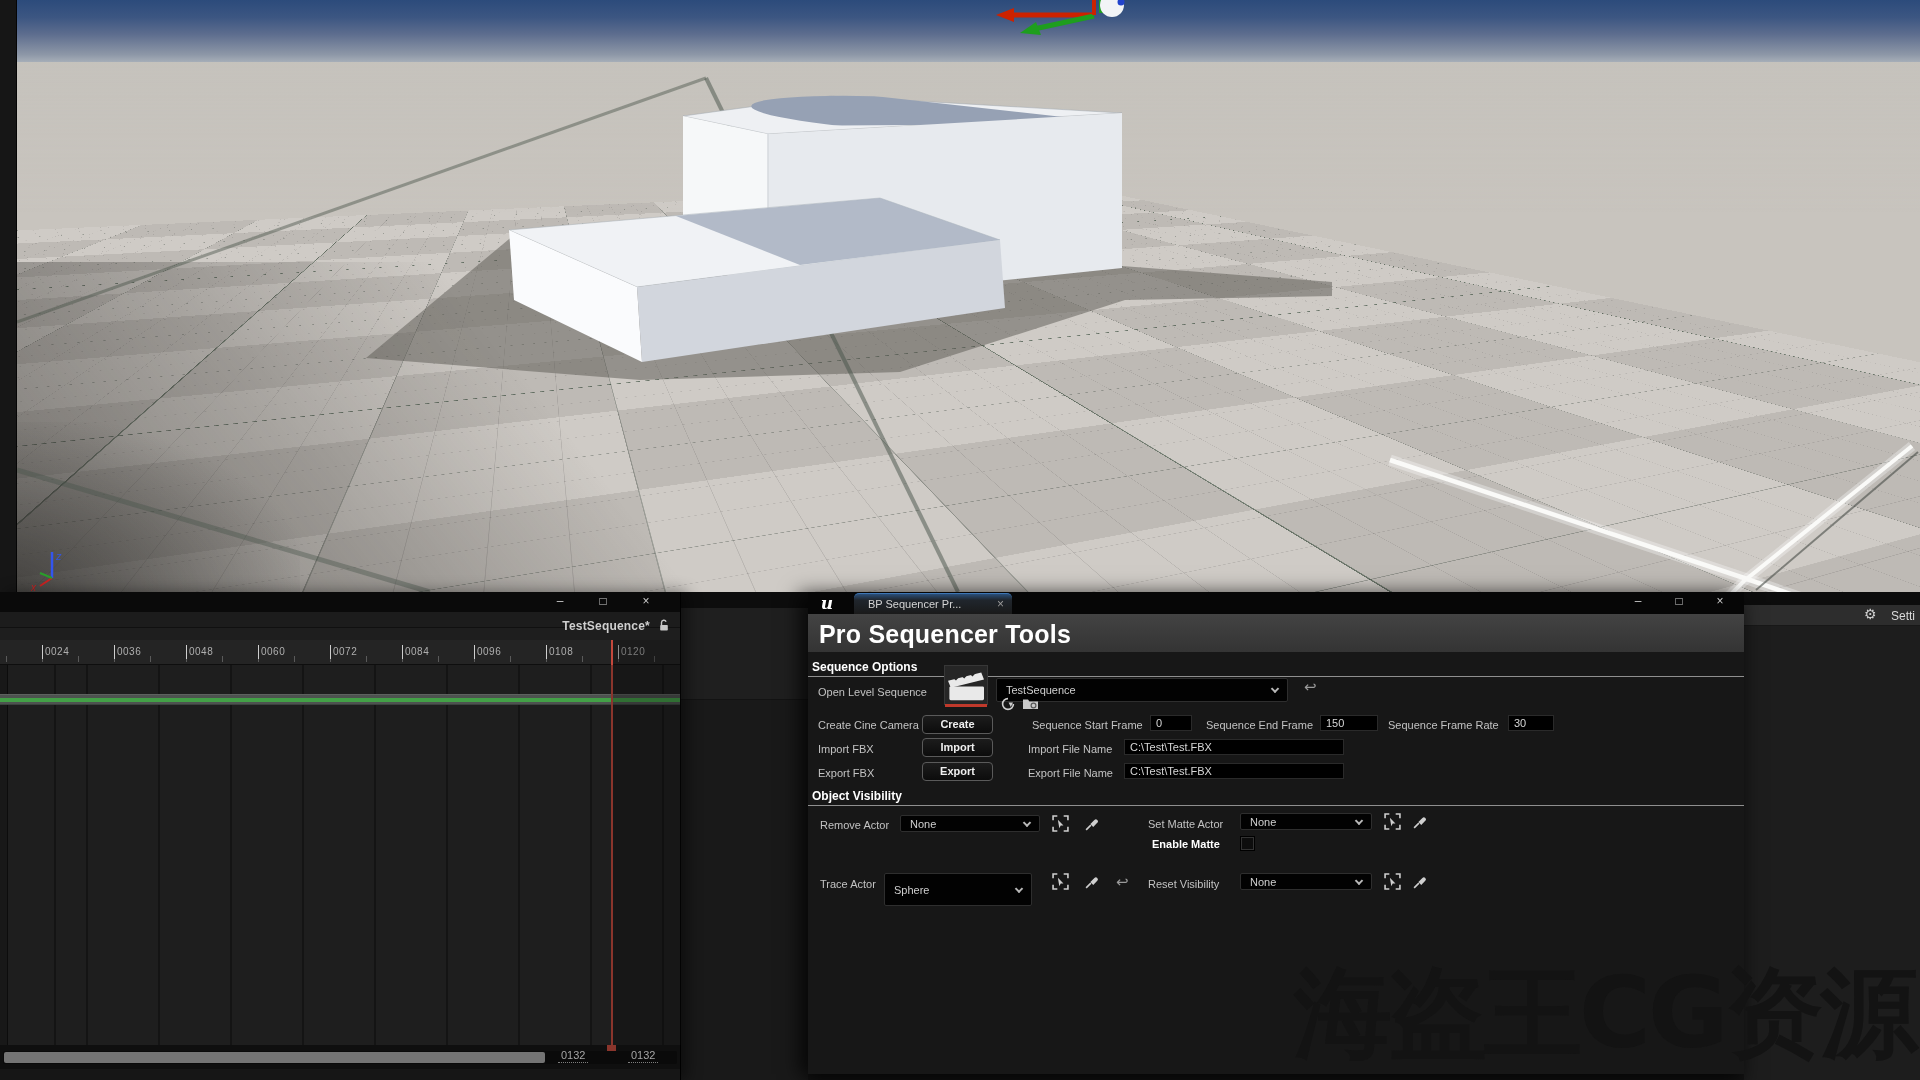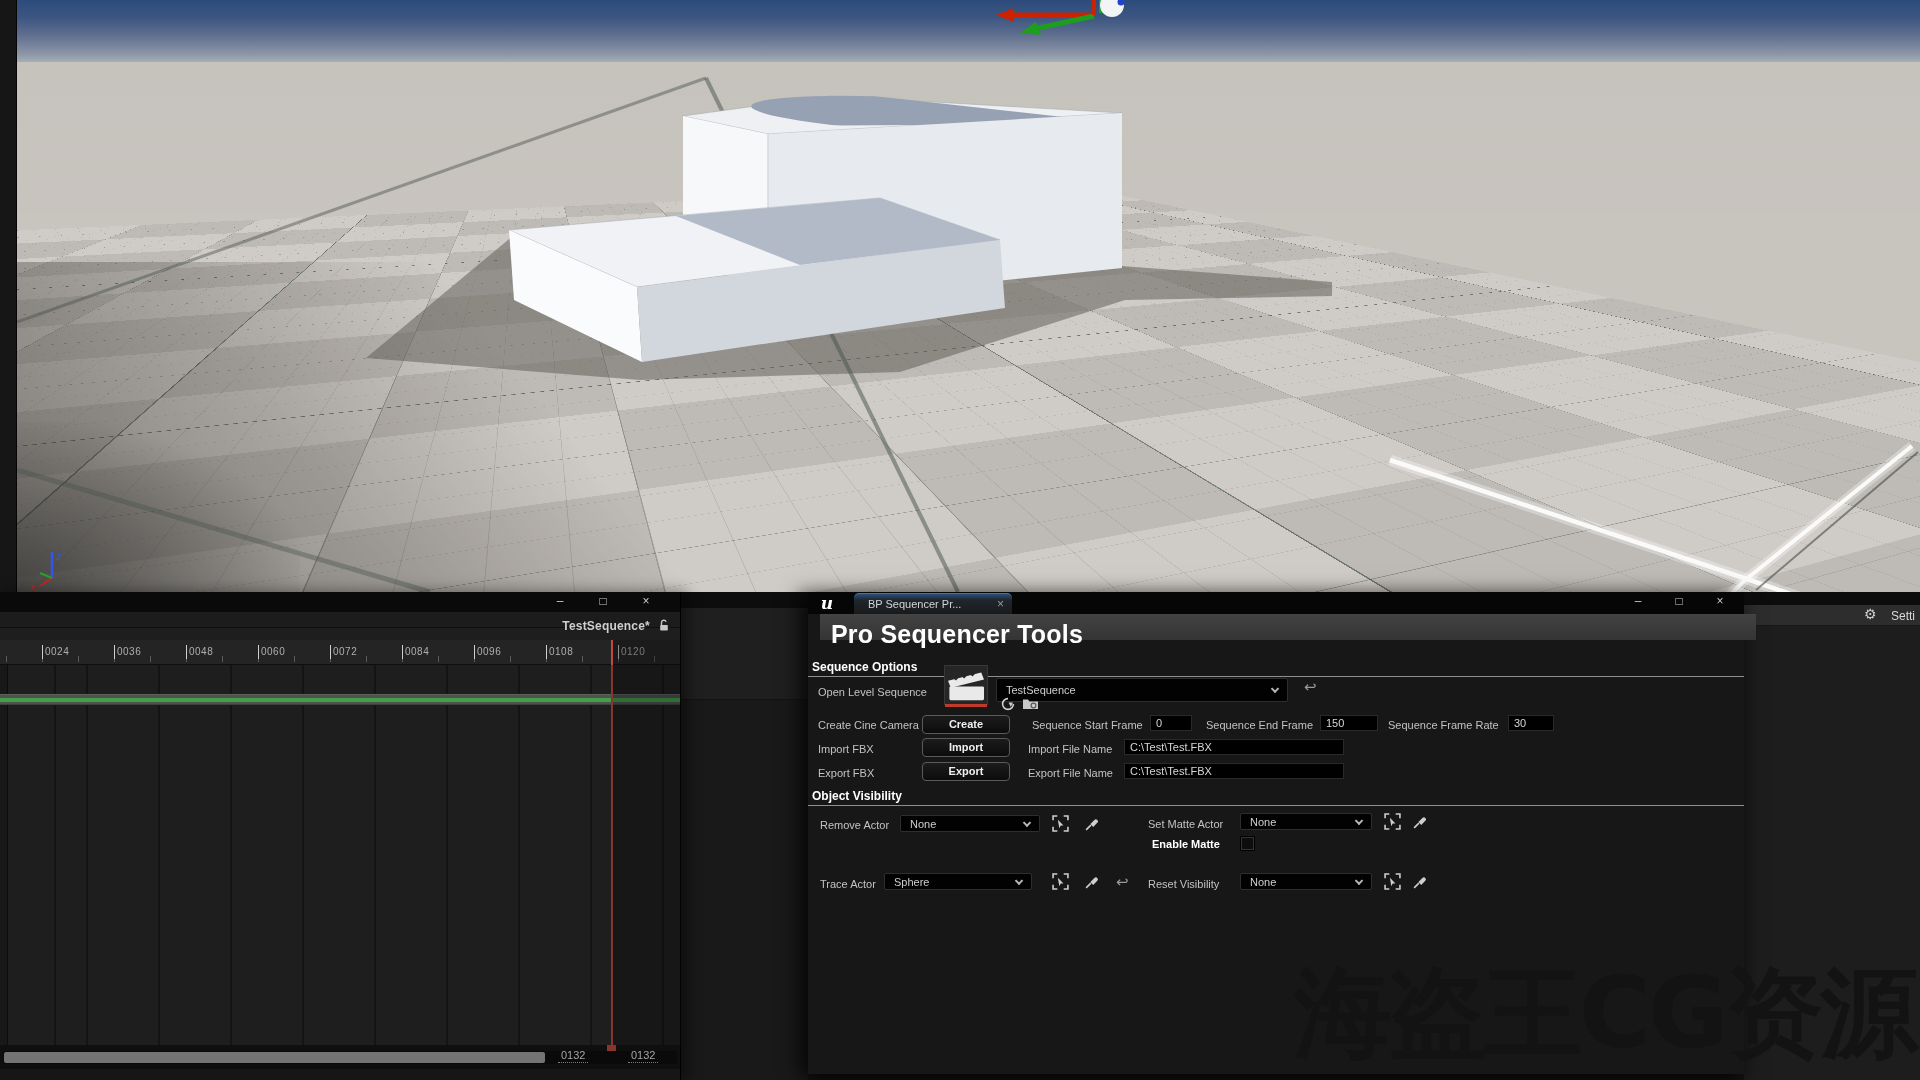--- a/index.html
+++ b/index.html
@@ -77,35 +77,35 @@
   
   .bp-window { position:absolute; left:808px; top:592px; width:936px; height:482px; background:#171717;
                box-shadow:-10px 0 18px rgba(0,0,0,0.55), 0 10px 18px rgba(0,0,0,0.5); }
   .bp-titlebar { position:absolute; left:0; top:0; width:100%; height:22px; background:#060606; }
   .bp-logo { position:absolute; left:9px; top:1px; width:20px; height:20px; color:#fff;
              font-family:"DejaVu Serif",serif; font-weight:bold; font-style:italic; font-size:17px; line-height:20px; text-align:center; }
   .bp-tab { position:absolute; left:46px; top:1px; width:158px; height:21px; border-radius:5px 5px 0 0;
             background:linear-gradient(180deg,#2b4f79 0%,#20262d 30%,#1a1a1a 100%); border-top:1px solid #3d76b5; }
   .bp-tab-label { position:absolute; left:14px; top:4px; color:#d4d4d4; font-size:11px; }
   .bp-tab-close { position:absolute; right:8px; top:3px; color:#9a9a9a; font-size:12px; }
-  .bp-heading { position:absolute; left:12px; top:22px; width:100%; height:26px;
+  .bp-heading { position:absolute; left:0; top:22px; width:100%; height:38px;
                 background:linear-gradient(180deg,#434343,#343434); }
   .bp-title { position:absolute; left:11px; top:6px; color:#fff; font-size:25px; font-weight:bold; letter-spacing:0.2px; }
   .bp-content { position:absolute; left:0; top:60px; width:100%; height:422px; background:#171717; }
 
   .sec-header { position:absolute; left:4px; color:#fff; font-size:12px; font-weight:bold; }
   .sec-line { position:absolute; left:0; width:100%; height:1px; background:#8f8f8f; }
   .f-label { position:absolute; color:#c2c2c2; font-size:11px; white-space:nowrap; }
   .f-label.bold { color:#fff; font-weight:bold;text-align:right; }
   .thumb-tile { position:absolute; left:136px; top:73px; width:44px; height:40px; background:#262626; border:1px solid #373737; }
   .thumb-redbar { position:absolute; left:0; bottom:-3px; width:100%; height:3px; background:#c0392b; }
   .dropdown { position:absolute; background:#020202; border:1px solid #2e2e2e; border-radius:2px; color:#cfcfcf; font-size:11px; }
   .dd-val { position:absolute; left:9px; top:50%; transform:translateY(-50%); }
   .chev { position:absolute; right:9px; top:50%; width:6px; height:6px; border-right:2px solid #b8b8b8; border-bottom:2px solid #b8b8b8; transform:translateY(-70%) rotate(45deg); }
-  .ue-btn { position:absolute; width:88px; height:19px; border-radius:4px; background:linear-gradient(#1c1c1c,#0c0c0c);
+  .ue-btn { position:absolute; width:71px; height:19px; border-radius:4px; background:linear-gradient(#1c1c1c,#0c0c0c);
             border:1px solid #5a5a5a; color:#efefef; font-weight:bold; font-size:11px; text-align:center; line-height:17px; }
   .ue-input { position:absolute; background:#000; border:1px solid #2a2a2a; color:#d6d6d6; font-size:11px; padding:0 5px;
               font-family:"Liberation Sans",sans-serif; }
   .undo-glyph { position:absolute; color:#9a9a9a; font-size:15px; font-family:"DejaVu Sans",sans-serif; }
   .mini-icon { position:absolute; width:17px; height:17px; }
   .checkbox { position:absolute; width:15px; height:15px; background:#0d0d0d; border:1px solid #000; box-shadow:inset 0 0 0 1px #333; }
 
   
   .watermark { position:absolute; left:1294px; top:960px; z-index:60; color:#131313; font-size:98px; font-weight:900;
                letter-spacing:-3px; line-height:1.1; white-space:nowrap; font-family:"DejaVu Sans",sans-serif; }
@@ -346,21 +346,21 @@
         <svg width="17" height="17" viewBox="0 0 16 16">
             <path d="M2 14 L6.5 9.5" stroke="#cfcfcf" stroke-width="1.5"></path>
             <path d="M6 8.5 L9.8 4.7 a1.9 1.9 0 0 1 2.7 2.7 L8.7 11.2 Z" fill="#cfcfcf"></path>
           </svg>
       </span>
 
       <span class="f-label bold" style="left:344px; top:186px">Enable Matte</span>
       <div class="checkbox" style="left:432px; top:184px"></div>
 
       <span class="f-label" style="left:12px; top:226px">Trace Actor</span>
-      <div class="dropdown" style="left:76px; top:221px; width:148px; height:17px">
+      <div class="dropdown" style="left:76px; top:221px; width:148px; height:33px">
         <span class="dd-val">Sphere</span>
         <span class="chev"></span>
       </div>
       <span class="mini-icon" style="left:244px; top:221px">
         <svg width="17" height="17" viewBox="0 0 16 16">
             <path d="M1 5 V1 H5 M11 1 H15 V5 M15 11 V15 H11 M5 15 H1 V11" stroke="#cfcfcf" stroke-width="1.5" fill="none"></path>
             <path d="M5.5 4.5 L10.8 9.8 L8.2 9.8 L6.9 12.4 Z" fill="#cfcfcf"></path>
           </svg>
       </span>
       <span class="mini-icon" style="left:276px; top:221px">

